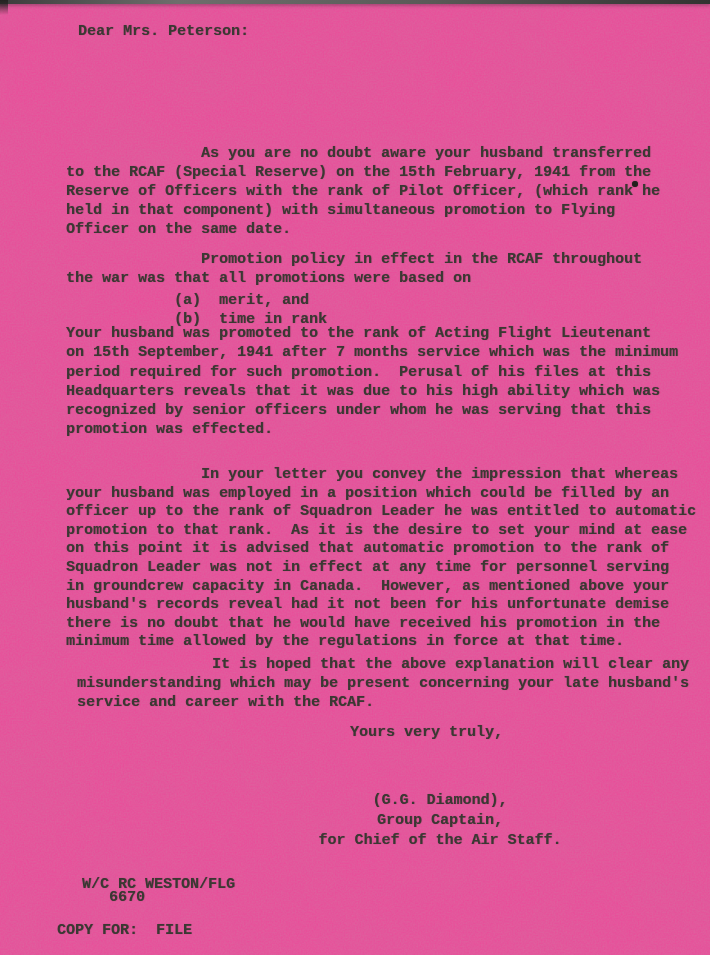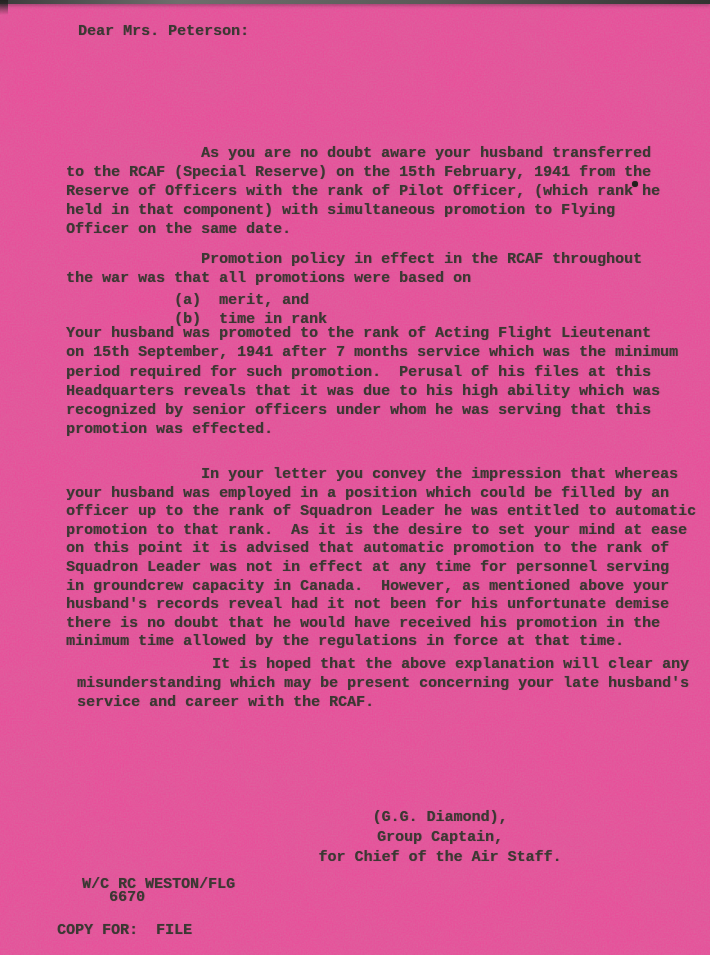--- a/index.html
+++ b/index.html
@@ -37,21 +37,21 @@
   }
   .salutation   { left: 78px;  top: 22px; }
   .para-1       { left: 66px;  top: 57px; }
   .para-2       { left: 66px;  top: 144px; }
   .para-3       { left: 66px;  top: 250px; }
   .list-items   { left: 66px;  top: 291px; }
   .para-4       { left: 66px;  top: 324px; line-height: 19.3px; }
   .para-5       { left: 66px;  top: 466px; line-height: 18.6px; }
   .para-6       { left: 66px;  top: 655px; margin-left: 11px; }
   .closing      { left: 350px; top: 723px; }
-  .signature    { left: 240px; top: 808px; width: 400px; text-align: center; line-height: 20px; }
+  .signature    { left: 240px; top: 791px; width: 400px; text-align: center; line-height: 20px; }
   .reference    { left: 38px;  top: 879px; line-height: 12.5px; margin-left: 44px; }
   .copy-line    { left: 57px;  top: 921px; font-family: Liberation Mono, monospace; }
 
   .scan-top-band {
     position: absolute;
     top: 0; left: 0;
     width: 710px;
     height: 4px;
     background: linear-gradient(to right, #3c3c3c, #6e6e6c 25%, #5a5a58 60%, #333331);
     box-shadow: 0 2px 3px rgba(40, 40, 38, 0.3);
@@ -124,20 +124,21 @@
 Squadron Leader was not in effect at any time for personnel serving
 in groundcrew capacity in Canada.  However, as mentioned above your
 husband's records reveal had it not been for his unfortunate demise
 there is no doubt that he would have received his promotion in the
 minimum time allowed by the regulations in force at that time.</p>
 
   <p class="tw para-6">               It is hoped that the above explanation will clear any
 misunderstanding which may be present concerning your late husband's
 service and career with the RCAF.</p>
 
+  <p class="tw closing">Yours very truly,</p>
 
   <p class="tw signature">(G.G. Diamond),
 Group Captain,
 for Chief of the Air Staff.</p>
 
   <p class="tw reference">W/C RC WESTON/FLG
    6670</p>
 
   <p class="tw copy-line">COPY FOR:  FILE</p>
 

